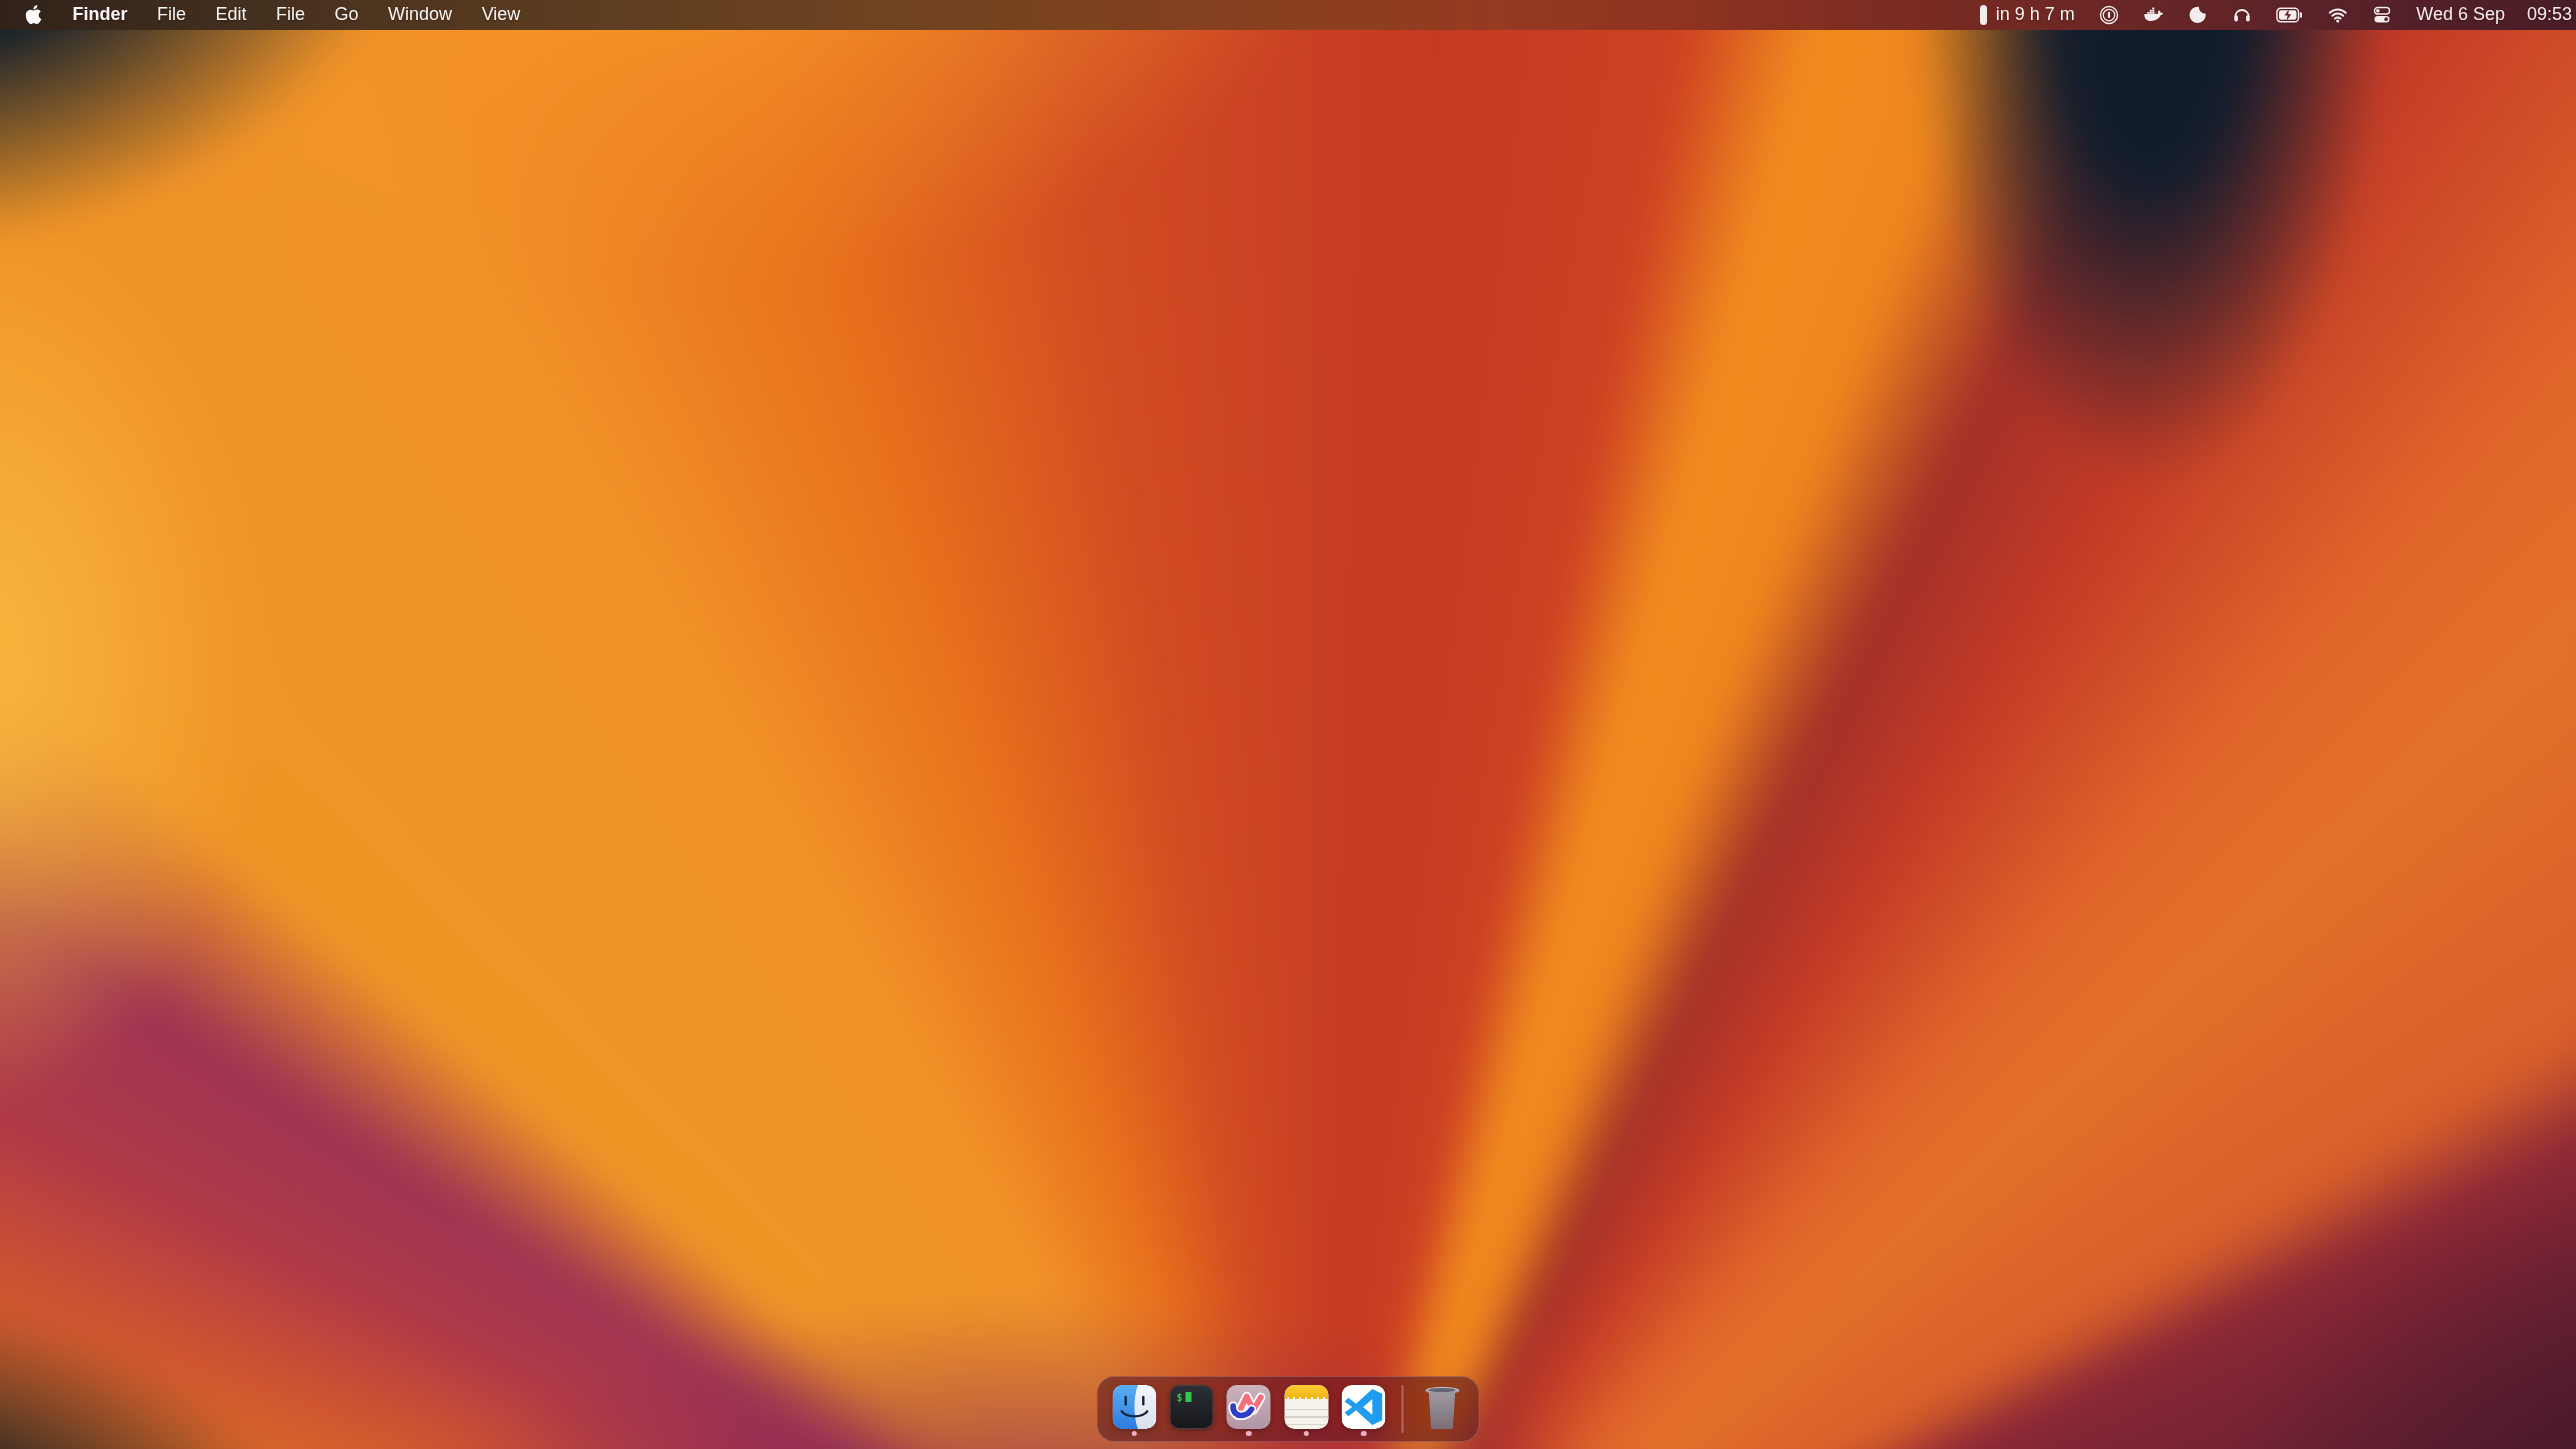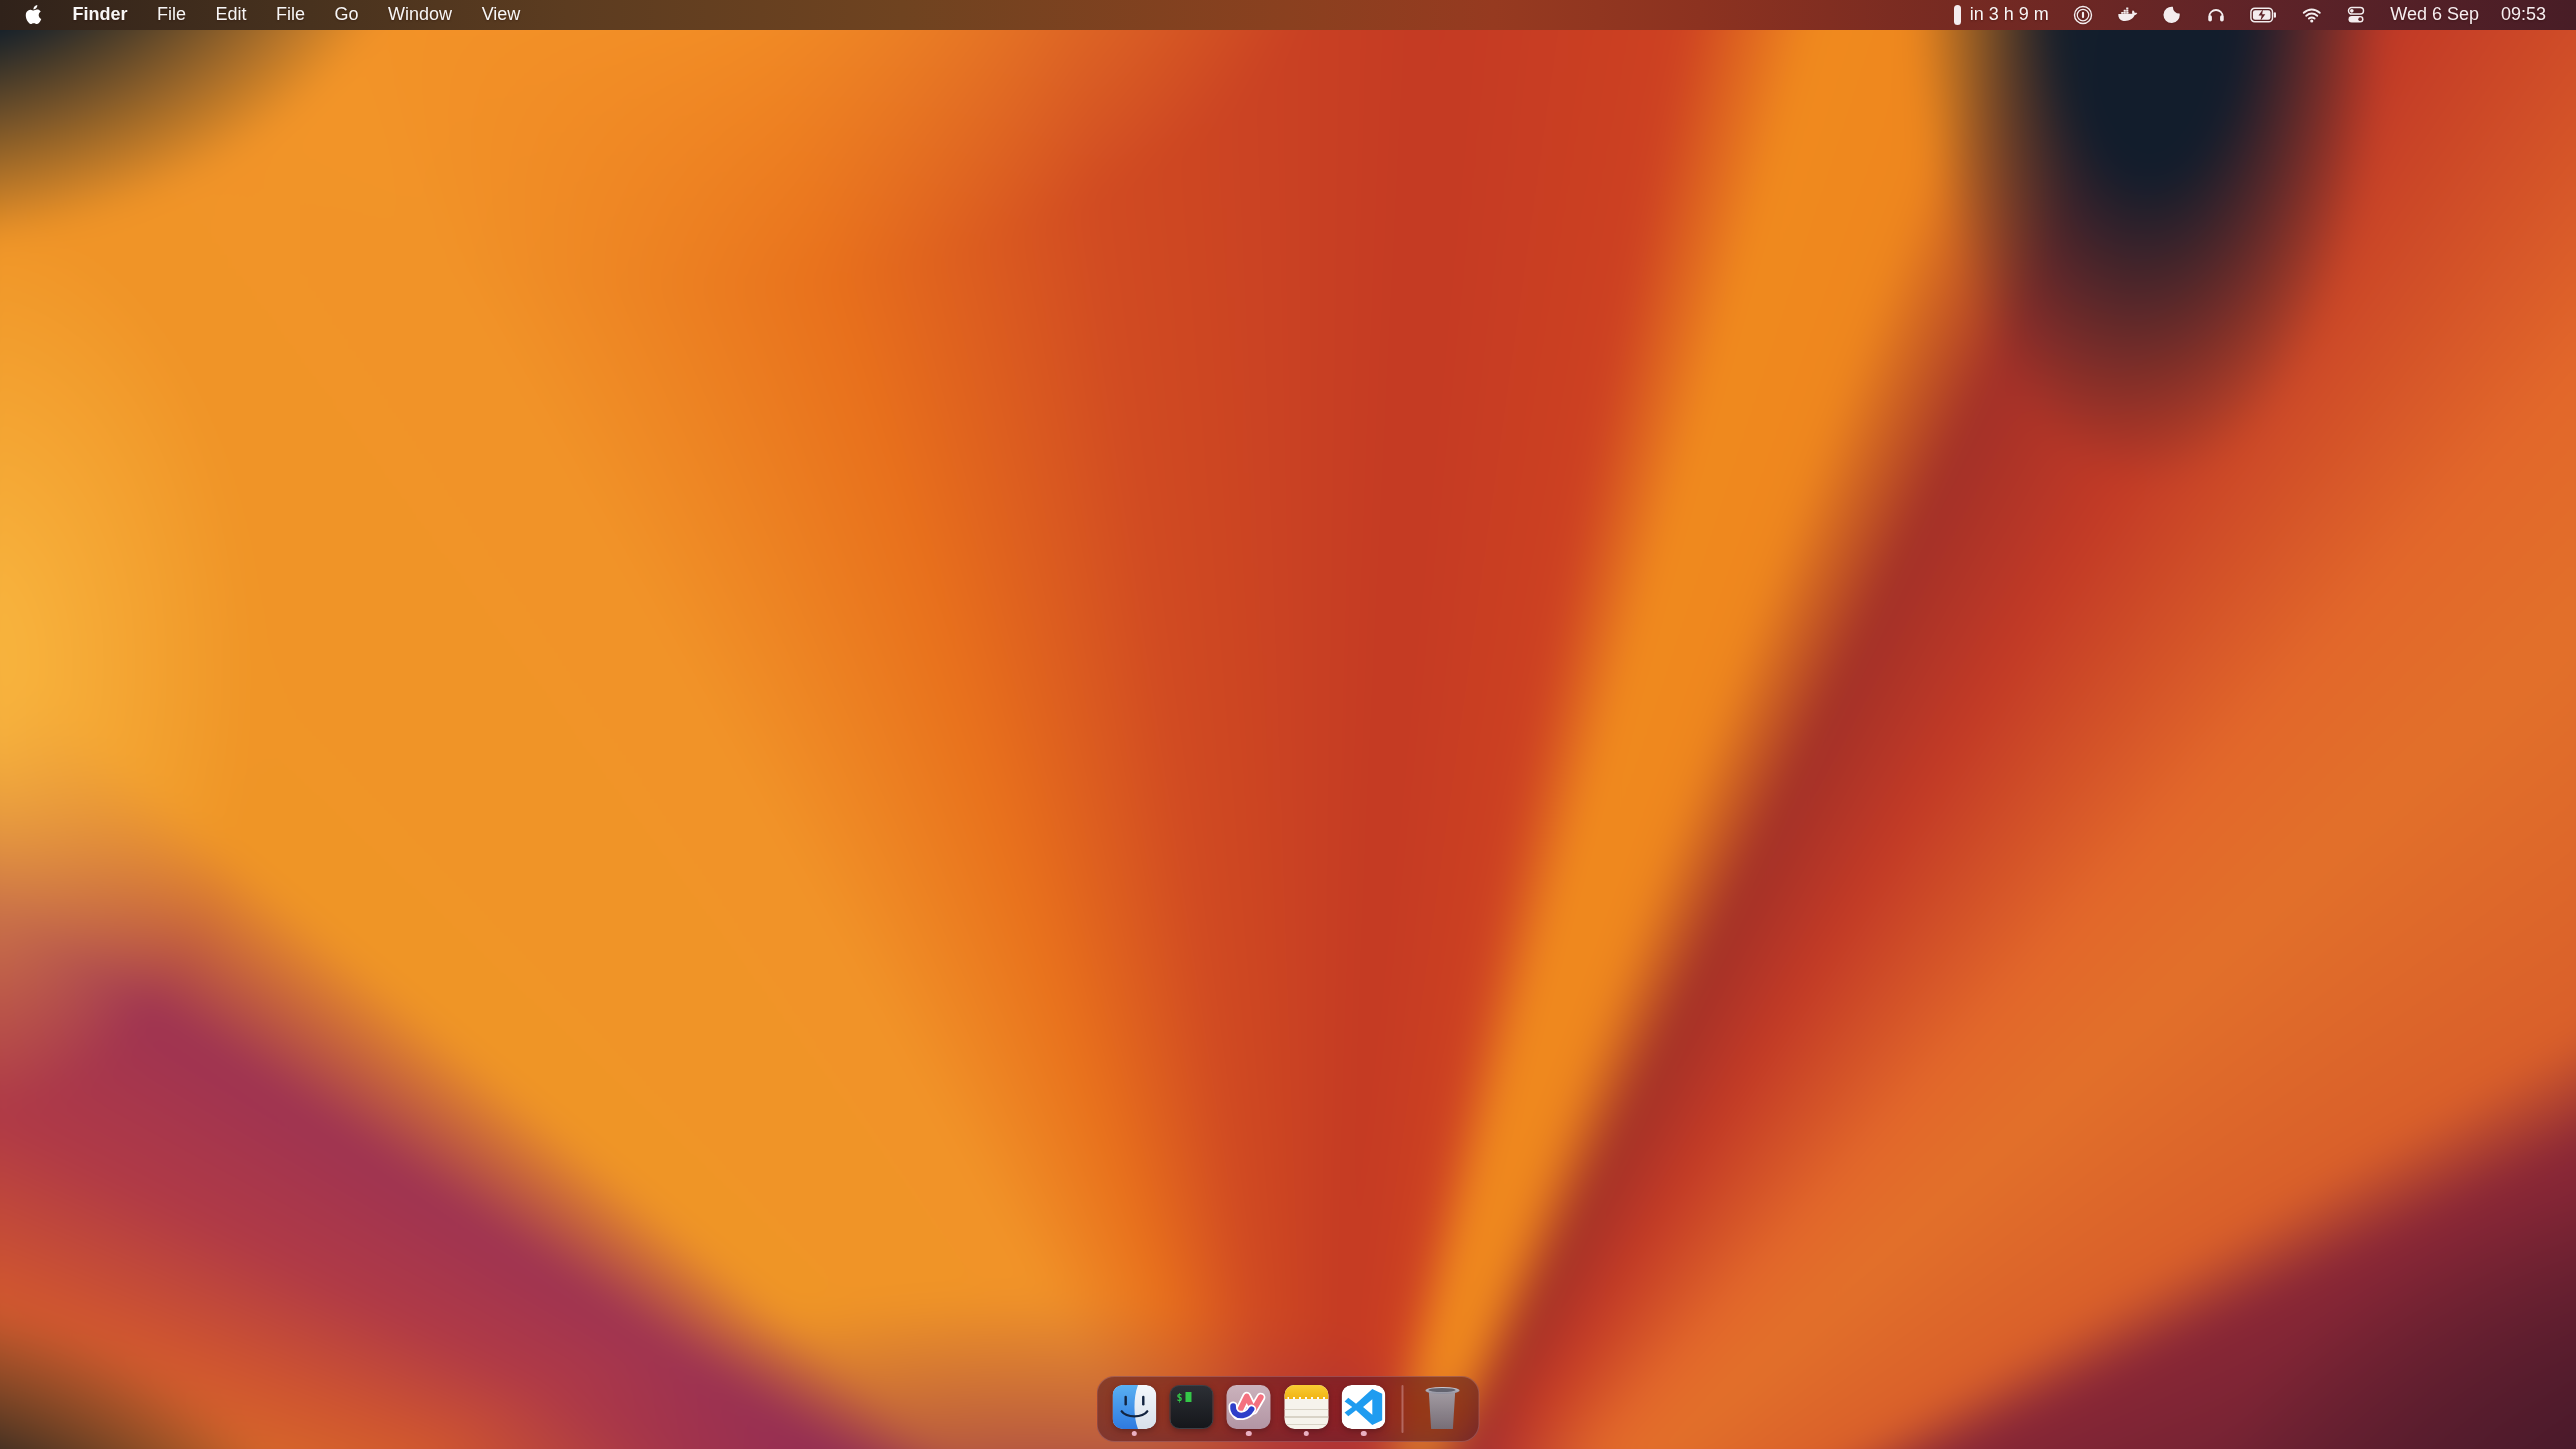--- a/index.html
+++ b/index.html
@@ -34,21 +34,21 @@
         #c43a23 124deg, #cd4122 132deg,
         #f08a1e 136deg, #ee861e 141deg,
         #a23028 146deg, #c23a26 152deg,
         #e2672a 162deg, #e2702a 168deg, #d95f2a 180deg,
         #8a2736 184deg, #5c1e30 200deg, #3f1828 240deg, #3f1828 360deg);
     background-color:#c4391f;}
 
   
   .menubar{position:absolute;top:0;left:0;width:2576px;height:29.5px;z-index:5;
     display:flex;align-items:center;justify-content:space-between;
-    padding:0 30px 0 24px;box-sizing:border-box;
+    padding:0 4px 0 24px;box-sizing:border-box;
     background:linear-gradient(90deg,#30221a 0%,#48321e 12%,#5c3c20 22%,#6f4320 35%,
       #8a401f 50%,#963a20 58%,#8c3220 66%,#762a22 76%,#5e2328 88%,#481d26 100%);}
   .mb-left{display:flex;align-items:center;gap:29.5px;}
   .mb-item{font-size:18px;line-height:29.5px;color:rgba(255,255,255,0.96);
     text-shadow:0 0.7px 2px rgba(40,10,5,0.35);white-space:nowrap;cursor:default;}
   .mb-appname{font-weight:700;}
   .apple-logo{display:flex;align-items:center;}
   .mb-right{display:flex;align-items:center;gap:24px;}
   .status-icon{display:flex;align-items:center;justify-content:center;height:29.5px;
     filter:drop-shadow(0 0.7px 1.3px rgba(40,10,5,0.3));}
@@ -113,21 +113,21 @@
       <span class="mb-item">Edit</span>
       <span class="mb-item">File</span>
       <span class="mb-item">Go</span>
       <span class="mb-item">Window</span>
       <span class="mb-item">View</span>
     </div>
 
     <div class="mb-right">
       <span class="timer">
         <span class="pill"></span>
-        <span class="mb-item">in 3 h 9 m</span>
+        <span class="mb-item">in 9 h 7 m</span>
       </span>
 
       <span class="status-icon">
         <svg width="20" height="20" viewBox="0 0 24 24" fill="none" stroke="#f4ecee">
           <circle cx="12" cy="12" r="10.2" stroke-width="1.7"></circle>
           <circle cx="12" cy="12" r="6.9" stroke-width="1.5"></circle>
           <rect x="10.7" y="8.2" width="2.6" height="7.6" rx="1.3" fill="#f4ecee" stroke="none"></rect>
         </svg>
       </span>
 

